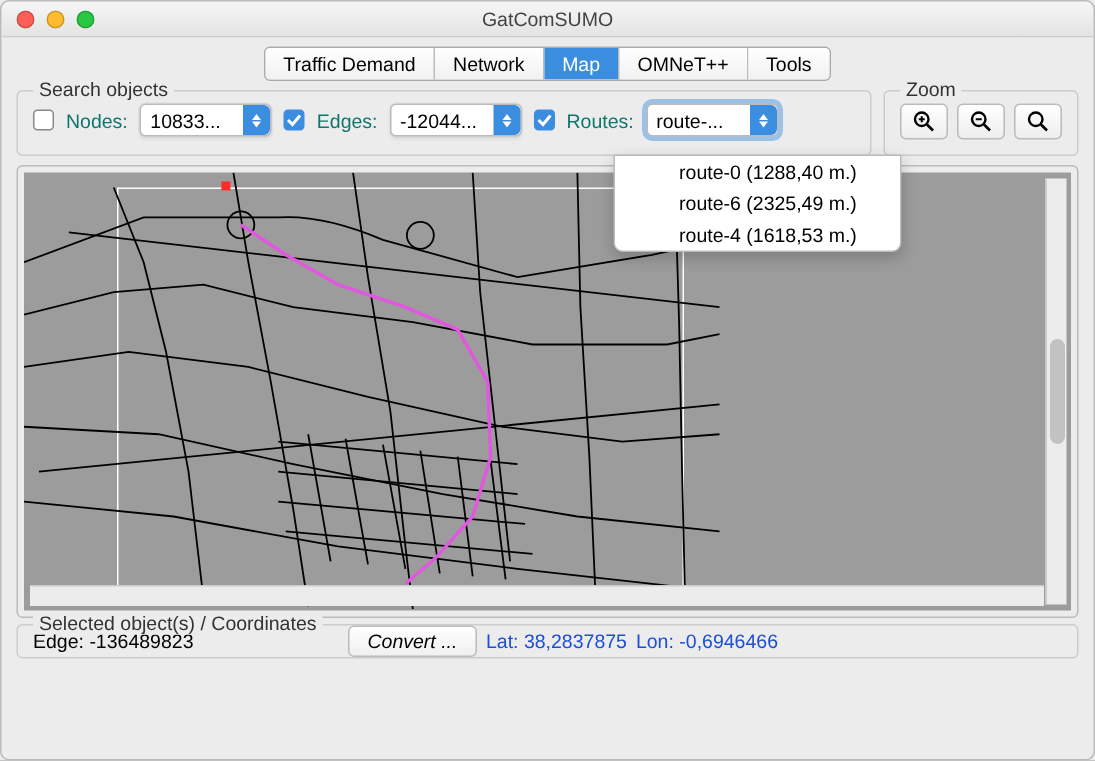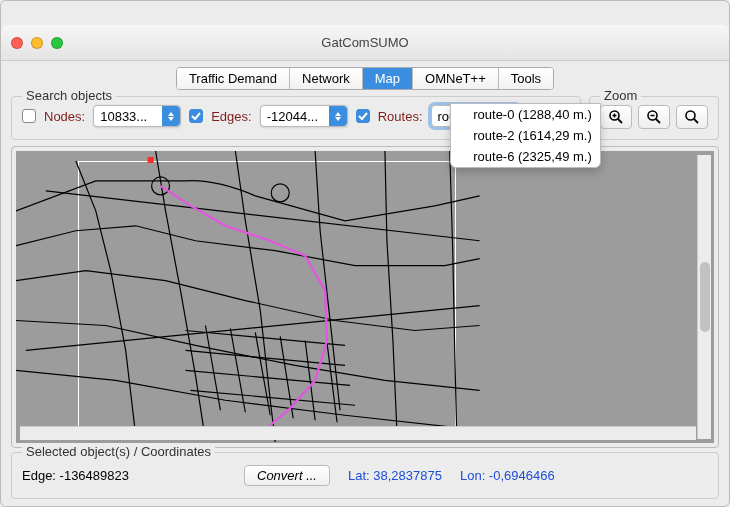--- a/index.html
+++ b/index.html
@@ -1,18 +1,18 @@
 <!DOCTYPE html>
 <html><head>
 <meta charset="utf-8">
 <style>
   * { box-sizing: border-box; margin: 0; padding: 0; font-family: -apple-system, "Helvetica Neue", Arial, sans-serif; font-size: 13px; }
   body { width: 730px; height: 507px; background: #ececec; border: 1px solid #bbb; border-radius: 6px; position: relative; overflow: hidden; }
 
-  .titlebar { height: 36px; display: flex; align-items: center; position: relative; background: linear-gradient(#f6f6f6,#e4e4e4); border-bottom:1px solid #ccc; border-radius:6px 6px 0 0;margin-top:24px; }
+  .titlebar { height: 24px; display: flex; align-items: center; position: relative; background: linear-gradient(#f6f6f6,#e4e4e4); border-bottom:1px solid #ccc; border-radius:6px 6px 0 0; }
   .traffic { display:flex; gap:8px; margin-left:10px; }
   .dot { width:12px; height:12px; border-radius:50%; border:0.5px solid rgba(0,0,0,0.2); }
   .dot.red { background:#ff5f57; } .dot.yellow { background:#febc2e; } .dot.green{ background:#28c840; }
   .title { position:absolute; left:0; right:0; text-align:center; color:#444; font-size:13px; }
 
   .tabs { display:flex; justify-content:center; margin-top:6px; }
   .tabgroup { display:flex; border:1px solid #aaa; border-radius:4px; overflow:hidden; background:#fff; }
   .tab { padding:3px 12px; border-right:1px solid #bbb; cursor:pointer; background:linear-gradient(#fff,#f1f1f1); }
   .tab:last-child { border-right:none; }
   .tab.active { background:#3b8de0; color:#fff; }
@@ -22,43 +22,43 @@
   .fieldset { border:1px solid #ccc; border-radius:4px; padding:8px 10px 10px 10px; background:#ececec; position:relative; }
   .fieldset > .legend { position:absolute; top:-9px; left:10px; background:#ececec; padding:0 4px; color:#333; font-size:13px; }
 
   .search { flex:1; display:flex; align-items:center; gap:8px; }
   .zoom { display:flex; align-items:center; gap:6px; }
 
   .check { width:14px; height:14px; border:1px solid #888; border-radius:3px; background:#fff; display:inline-flex; align-items:center; justify-content:center; }
   .check.checked { background:#3b8de0; border-color:#3b8de0; }
   .check.checked svg { display:block; } .check svg { display:none; }
 
-  .label { color:#7f1d1d; }
+  .label { color:#0f766e; }
   .select { display:inline-flex; align-items:center; background:#fff; border:1px solid #bbb; border-radius:4px; height:22px; padding:0 0 0 6px; cursor:pointer; box-shadow:0 0 0 1px rgba(0,0,0,0.03), 0 2px 2px rgba(0,0,0,.05); }
   .select .txt { min-width:62px; padding-right:4px; white-space:nowrap; overflow:hidden; text-overflow:ellipsis; }
   .select .arrows { width:18px; height:100%; background:#3b8de0; border-radius:0 4px 4px 0; display:flex; flex-direction:column; align-items:center; justify-content:center; gap:1px;}
   .select .arrows span { width:0;height:0;border-left:3px solid transparent;border-right:3px solid transparent; }
   .select .arrows .u { border-bottom:4px solid #fff; } .select .arrows .d { border-top:4px solid #fff; }
 
   .select.hi { box-shadow:0 0 0 3px rgba(59,141,224,.45); }
 
   .iconbtn { width:32px; height:24px; border:1px solid #bbb; border-radius:4px; background:linear-gradient(#fff,#eee); display:flex; align-items:center; justify-content:center; cursor:pointer; box-shadow:0 1px 0 rgba(255,255,255,.6) inset; }
 
   .mapwrap { margin:6px 10px 4px; border:1px solid #bbb; border-radius:4px; background:#ececec; padding:2px; position:relative; }
   .mapcanvas { height:292px; background:#9c9c9c; position:relative; overflow:hidden; margin:2px; }
   .mapcanvas svg { position:absolute; inset:0; }
   .bbox { position:absolute; border:1px solid #fff; left:62px; top:10px; width:378px; height:272px; }
 
-  .dropdown { position:absolute; right:128px; top:102px; width:151px; background:#fff; border:1px solid #bbb; border-radius:0 0 6px 6px; box-shadow:0 4px 10px rgba(0,0,0,.2); overflow:hidden; z-index:20; }
+  .dropdown { position:absolute; right:128px; top:102px; width:192px; background:#fff; border:1px solid #bbb; border-radius:0 0 6px 6px; box-shadow:0 4px 10px rgba(0,0,0,.2); overflow:hidden; z-index:20; }
   .dropdown .opt { padding:3px 8px 3px 22px; position:relative; cursor:pointer; text-align:center;}
   .dropdown .opt.sel { background:#2b72ff; color:#fff; }
   .dropdown .opt.sel::before { content:"✓"; position:absolute; left:6px; color:#fff; font-weight:bold; }
 
   .bottom { margin:0 10px 8px; }
-  .bottom .fieldset { display:flex; align-items:center; gap:12px; padding:12px 10px; }
+  .bottom .fieldset { display:flex; align-items:center; padding:0 10px; }
   .bottom .edge { flex: 0 0 auto; width:210px; }
   .btn { border:1px solid #bbb; border-radius:4px; background:linear-gradient(#fff,#f0f0f0); padding:2px 12px; cursor:pointer; box-shadow:0 1px 0 rgba(255,255,255,.6) inset;font-style:italic; }
   .coord { color:#1d4ed8; margin-left:6px; }
 
   .scroll-v { position:absolute; right:3px; top:4px; bottom:4px; width:14px; background:#ececec; border-left:1px solid #ccc; display:flex; flex-direction:column; align-items:center; justify-content:space-between; padding:2px 0;}
   .scroll-v .thumb { background:#c2c2c2; border-radius:7px; width:10px; height:70px; margin:auto 0;}
   .scroll-h { position:absolute; left:4px; right:18px; bottom:3px; height:14px; background:#ececec; border-top:1px solid #ccc; }
 </style>
 </head>
 <body>
@@ -189,22 +189,22 @@
     </svg>
     <div class="scroll-v">
         <div class="thumb"></div>
       </div>
     <div class="scroll-h"></div>
   </div>
 </div>
 
 <div class="dropdown">
   <div class="opt">route-0 (1288,40 m.)</div>
-  <div class="opt">route-2 (1614,29 m.)</div>
   <div class="opt">route-6 (2325,49 m.)</div>
+  <div class="opt">route-4 (1618,53 m.)</div>
 </div>
 
 <div class="bottom">
   <div class="fieldset">
     <div class="legend">Selected object(s) / Coordinates</div>
     <span class="edge">Edge: -136489823</span>
     <div class="btn">Convert ...</div>
     <span class="coord">Lat: 38,2837875</span>
     <span class="coord">Lon: -0,6946466</span>
   </div>

